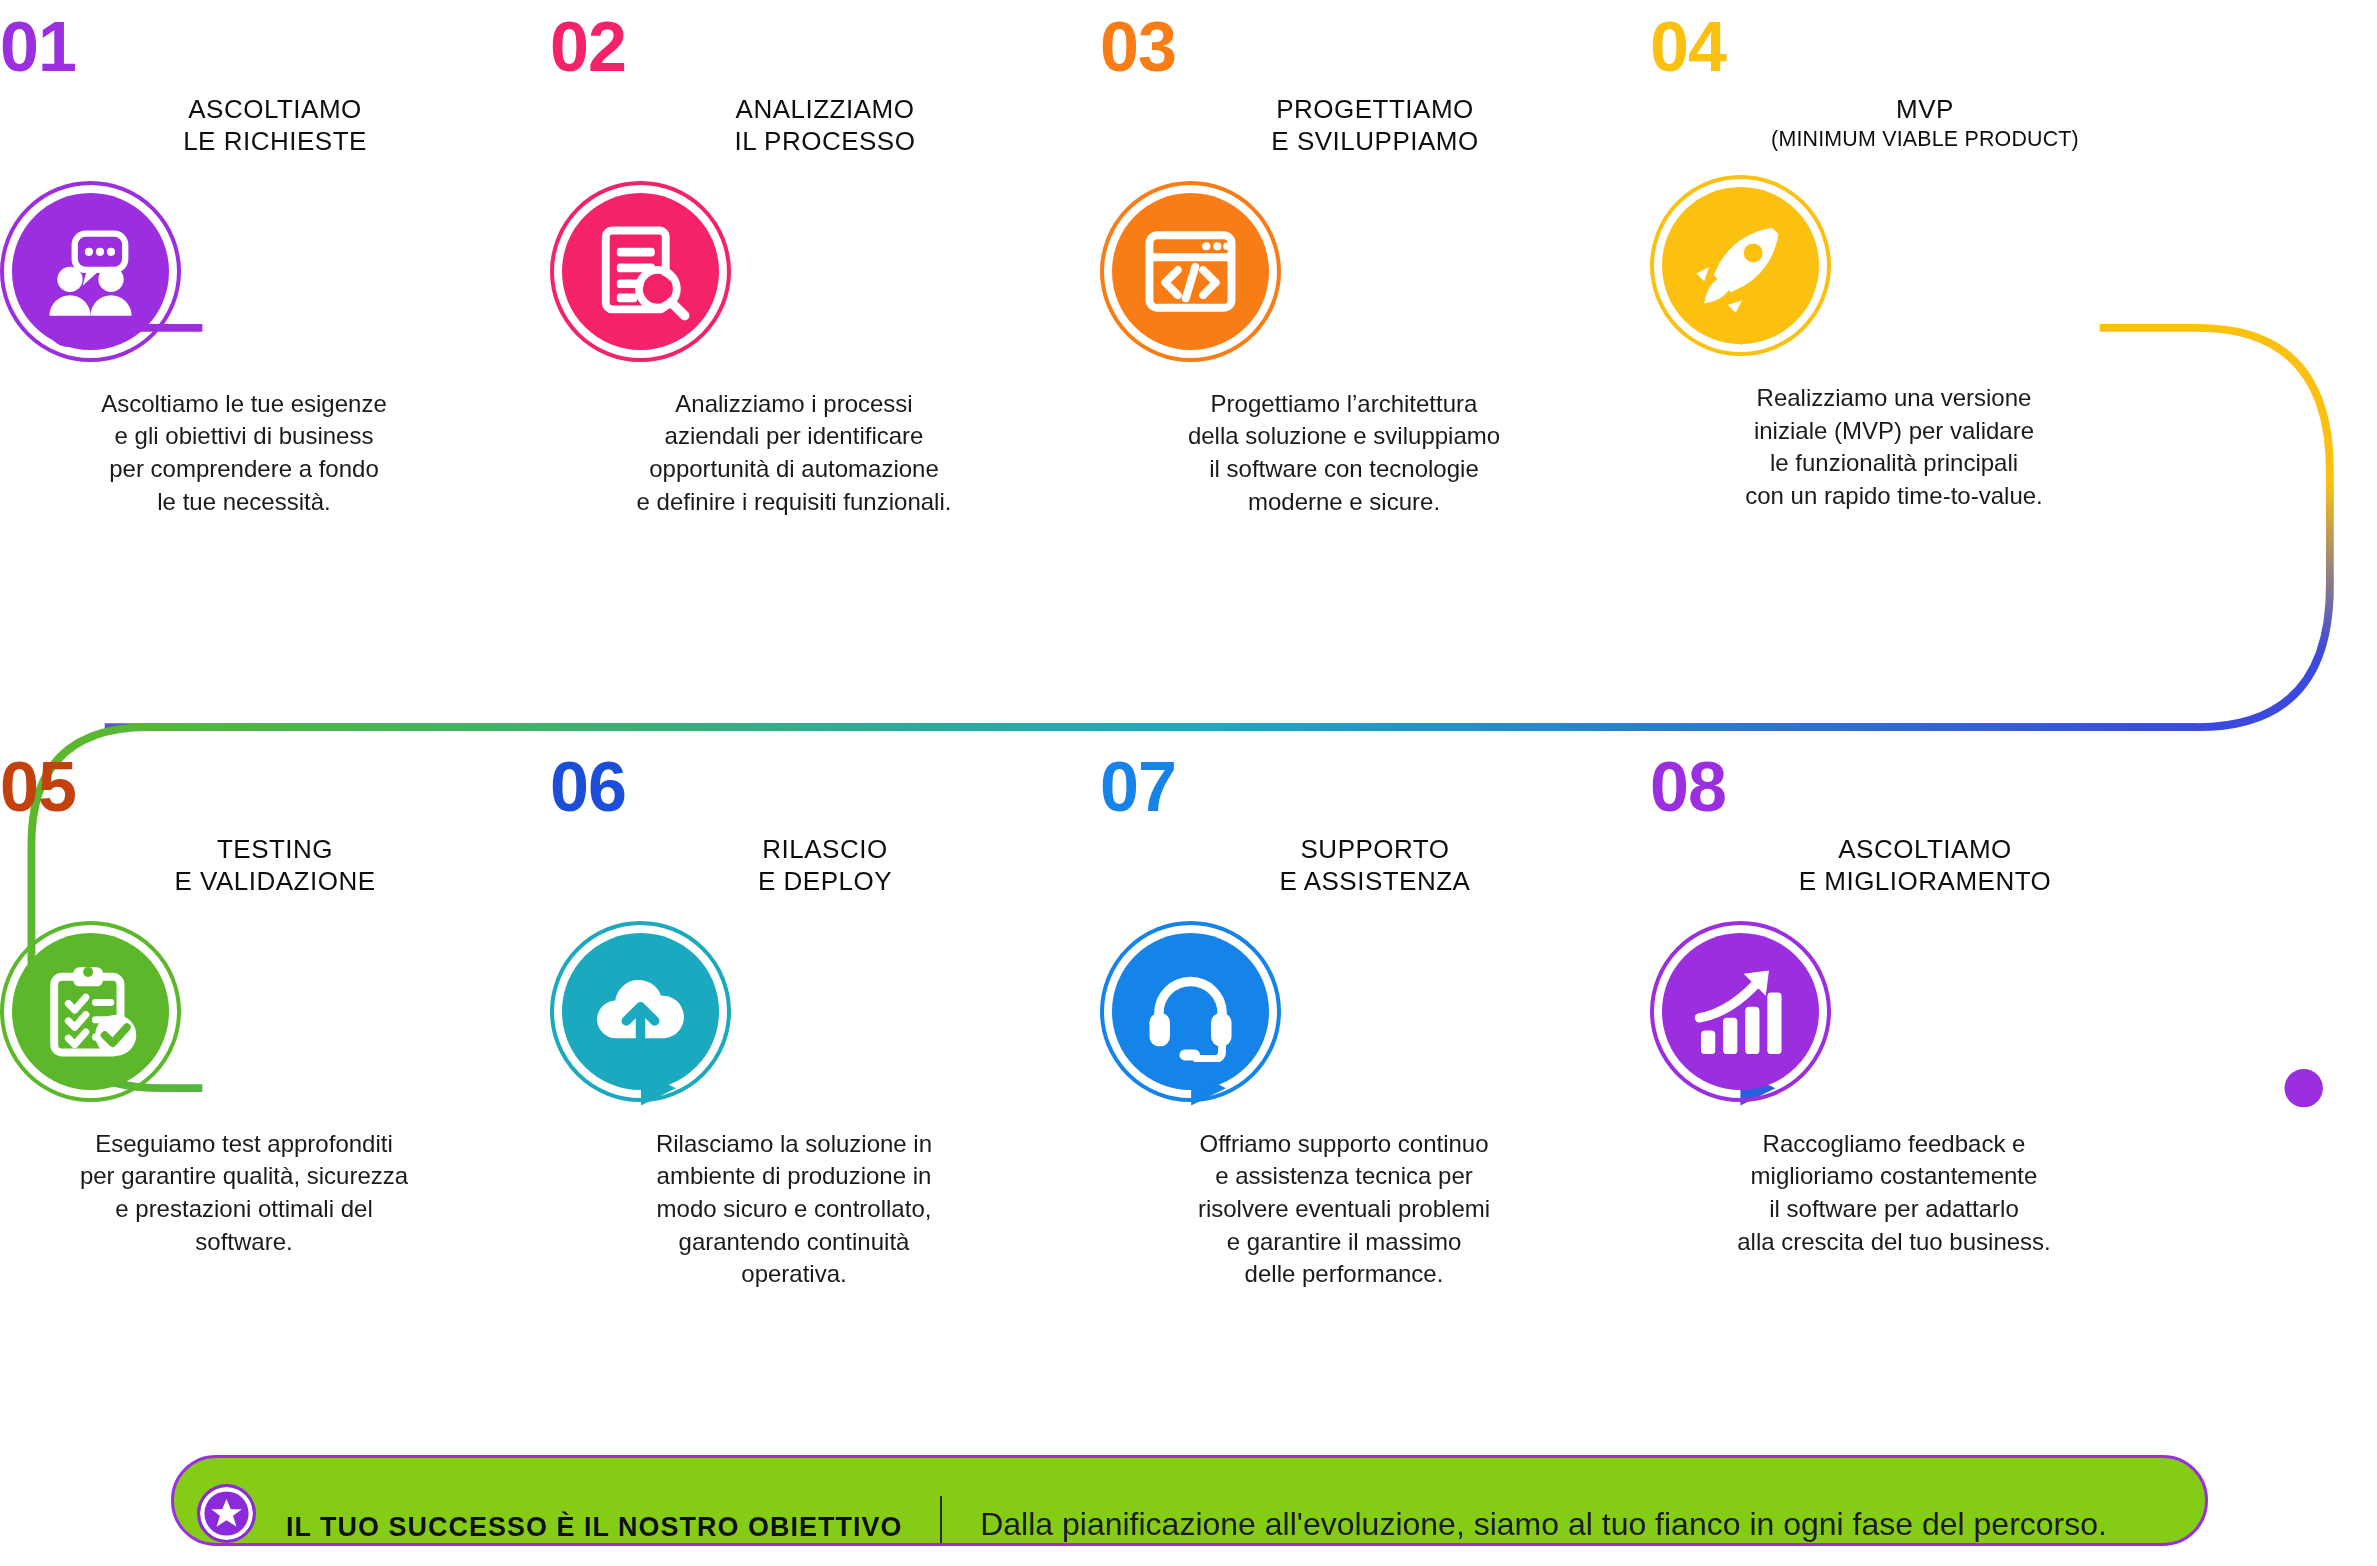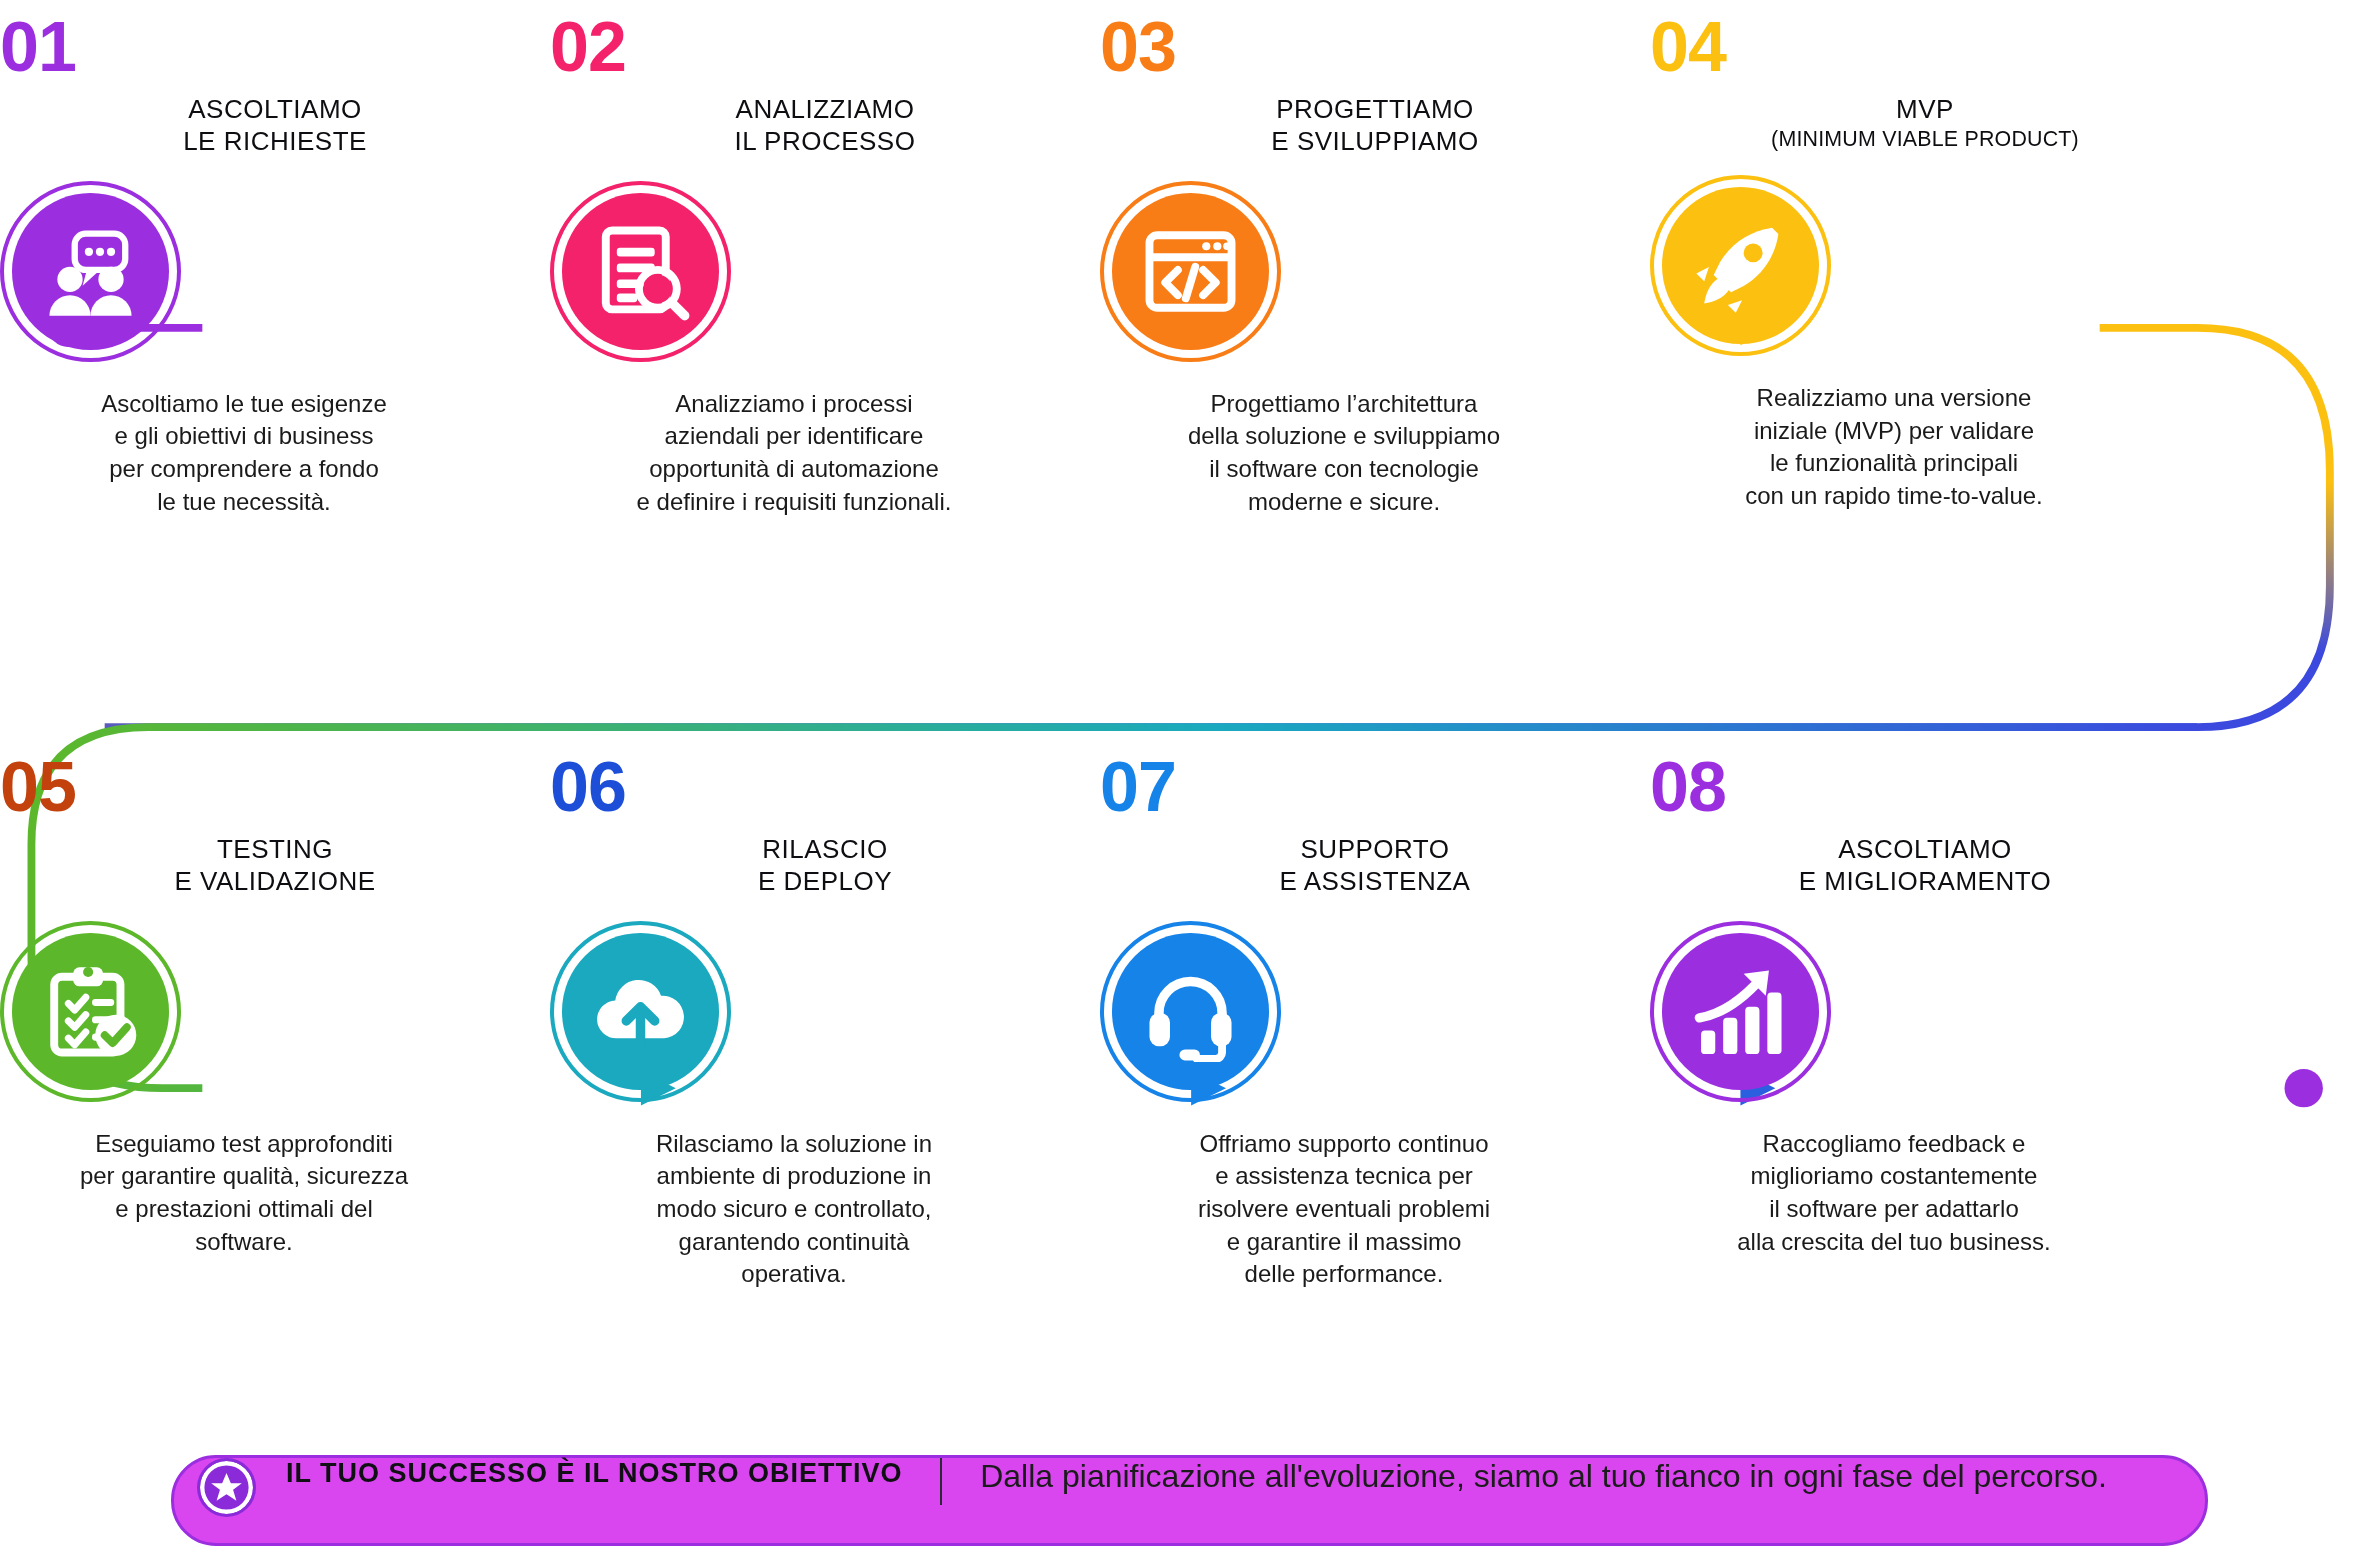--- a/index.html
+++ b/index.html
@@ -61,22 +61,22 @@
     margin-top:26px; text-align:center;
     font-size:24px; line-height:1.36; color:#1a1a1a;
     width:488px;
   }
 
   
   #bottom-banner {
     position:absolute; left:171px; top:1455px;
     width:2037px; height:91px;
     border:3.5px solid #9b2fe0; border-radius:45px;
-    background:#d946ef;
-    display:flex; align-items:flex-start;
+    background:#84cc16;
+    display:flex; align-items:flex-end;
     z-index:3;
   }
   #banner-star {
     width:59px; height:59px; margin-left:23px; border-radius:50%;
     background:#8b2ad9; border:3.5px solid #8b2ad9;
     position:relative; flex:0 0 auto;
     display:flex; align-items:center; justify-content:center;
     box-shadow:inset 0 0 0 4.4px #ffffff;
   }
   #banner-star svg { width:35px; height:35px; }

